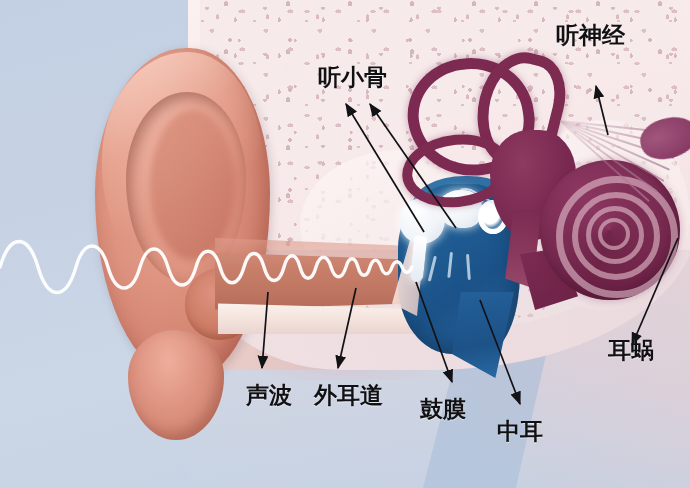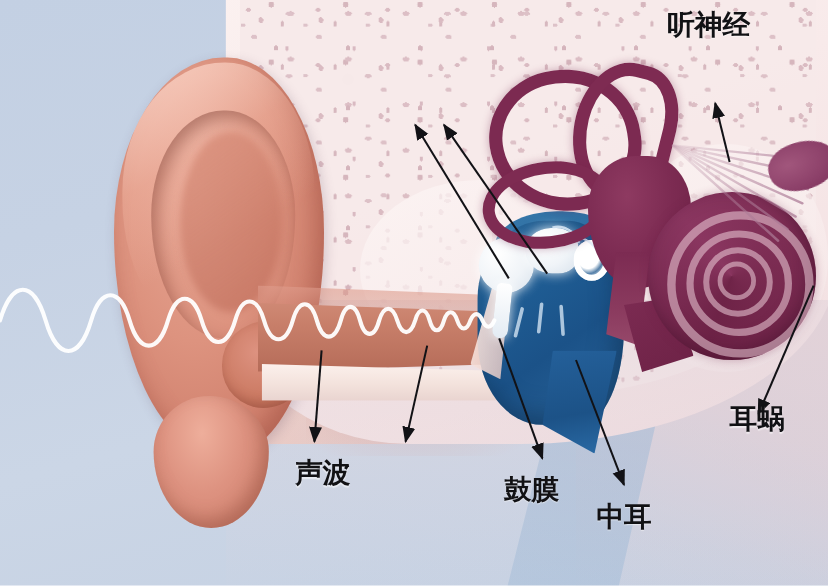--- a/index.html
+++ b/index.html
@@ -249,21 +249,21 @@
   #arrows{position:absolute;left:0;top:0;width:690px;height:488px;pointer-events:none;}
 
   
   .label{
     position:absolute;color:#111114;
     font-family:"DejaVu Sans","Liberation Sans",sans-serif;
     font-weight:700;font-size:23px;line-height:1;white-space:nowrap;
     text-shadow:0 1px 1px rgba(255,255,255,.55);
   }
   #lbl-ossicles{left:318px;top:66px;}
-  #lbl-nerve{left:556px;top:10px;}
+  #lbl-nerve{left:556px;top:24px;}
   #lbl-cochlea{left:608px;top:339px;}
   #lbl-soundwave{left:246px;top:384px;}
   #lbl-canal{left:314px;top:384px;}
   #lbl-eardrum{left:420px;top:398px;}
   #lbl-middle{left:497px;top:420px;}
 </style>
 </head>
 <body>
 
 <div id="stage">
@@ -363,19 +363,21 @@
       <line x1="268" y1="292" x2="262" y2="368"></line>
 
       <line x1="356" y1="288" x2="338" y2="368"></line>
 
       <line x1="416" y1="282" x2="452" y2="382"></line>
 
       <line x1="480" y1="300" x2="520" y2="404"></line>
     </g>
   </svg>
 
+  <div class="label" id="lbl-ossicles">听小骨</div>
   <div class="label" id="lbl-nerve">听神经</div>
   <div class="label" id="lbl-cochlea">耳蜗</div>
   <div class="label" id="lbl-soundwave">声波</div>
+  <div class="label" id="lbl-canal">外耳道</div>
   <div class="label" id="lbl-eardrum">鼓膜</div>
   <div class="label" id="lbl-middle">中耳</div>
 
 </div>
 
 </body></html>

